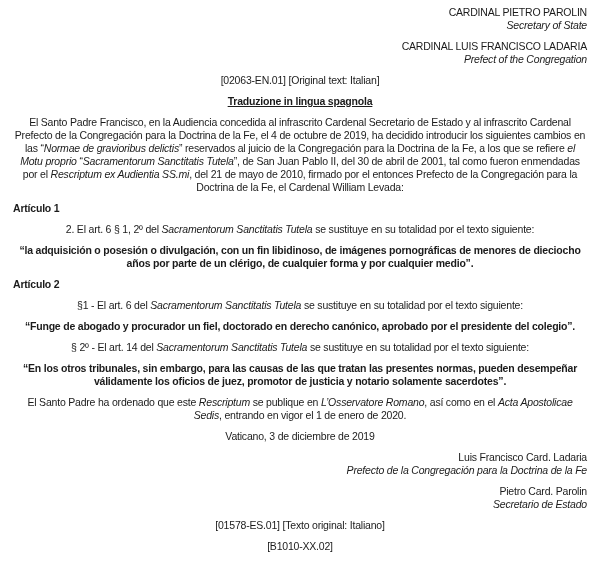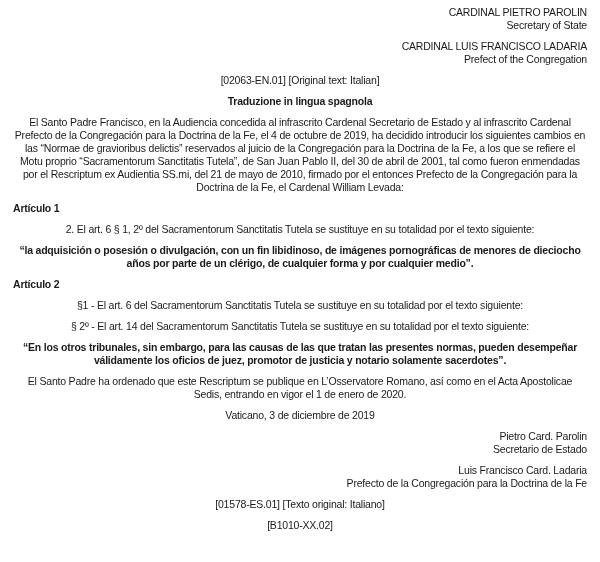--- a/index.html
+++ b/index.html
@@ -19,23 +19,23 @@
     font-size: 10.5px;
     line-height: 13px;
     letter-spacing: -0.2px;
     color: #1b1b1b;
   }
   .block { margin: 0 0 8px 0; }
   .align-left   { text-align: center; }
   .align-right  { text-align: right; }
   .align-center { text-align: left; }
   .line { min-height: 13px; }
-  .i { }
+  .i { font-style: italic; }
   .b { font-weight: bold; }
-  .u { }
+  .u { text-decoration: underline; }
 </style>
 </head>
 <body>
 
 <div class="page" style="color: rgb(27, 27, 27); background: rgb(255, 255, 255);">
   <div id="doc">
       <div class="block align-right">
         <div class="line"><span>CARDINAL PIETRO PAROLIN</span></div>
         <div class="line"><span class="i">Secretary of State</span></div>
       </div>
@@ -61,38 +61,41 @@
       <div class="block align-left">
         <div class="line"><span class="b">“la adquisición o posesión o divulgación, con un fin libidinoso, de imágenes pornográficas de menores de dieciocho años por parte de un clérigo, de cualquier forma y por cualquier medio”.</span></div>
       </div>
       <div class="block align-center">
         <div class="line"><span class="b">Artículo 2</span></div>
       </div>
       <div class="block align-left">
         <div class="line"><span>§1 - El art. 6 del </span><span class="i">Sacramentorum Sanctitatis Tutela</span><span> se sustituye en su totalidad por el texto siguiente:</span></div>
       </div>
       <div class="block align-left">
+        <div class="line"><span class="b">“Funge de abogado y procurador un fiel, doctorado en derecho canónico, aprobado por el presidente del colegio”.</span></div>
+      </div>
+      <div class="block align-left">
         <div class="line"><span>§ 2º - El art. 14 del </span><span class="i">Sacramentorum Sanctitatis Tutela</span><span> se sustituye en su totalidad por el texto siguiente:</span></div>
       </div>
       <div class="block align-left">
         <div class="line"><span class="b">“En los otros tribunales, sin embargo, para las causas de las que tratan las presentes normas, pueden desempeñar válidamente los oficios de juez, promotor de justicia y notario solamente sacerdotes”.</span></div>
       </div>
       <div class="block align-left">
         <div class="line"><span>El Santo Padre ha ordenado que este </span><span class="i">Rescriptum</span><span> se publique en </span><span class="i">L’Osservatore Romano</span><span>, así como en el </span><span class="i">Acta Apostolicae Sedis</span><span>, entrando en vigor el 1 de enero de 2020.</span></div>
       </div>
       <div class="block align-left">
         <div class="line"><span>Vaticano, 3 de diciembre de 2019</span></div>
       </div>
       <div class="block align-right">
+        <div class="line"><span>Luis Francisco Card. Ladaria</span></div>
+        <div class="line"><span class="i">Prefecto de la Congregación para la Doctrina de la Fe</span></div>
+      </div>
+      <div class="block align-right">
         <div class="line"><span>Pietro Card. Parolin</span></div>
         <div class="line"><span class="i">Secretario de Estado</span></div>
-      </div>
-      <div class="block align-right">
-        <div class="line"><span>Luis Francisco Card. Ladaria</span></div>
-        <div class="line"><span class="i">Prefecto de la Congregación para la Doctrina de la Fe</span></div>
       </div>
       <div class="block align-left">
         <div class="line"><span>[01578-ES.01] [Texto original: Italiano]</span></div>
       </div>
       <div class="block align-left">
         <div class="line"><span>[B1010-XX.02]</span></div>
       </div>
     </div>
 
 </div>

